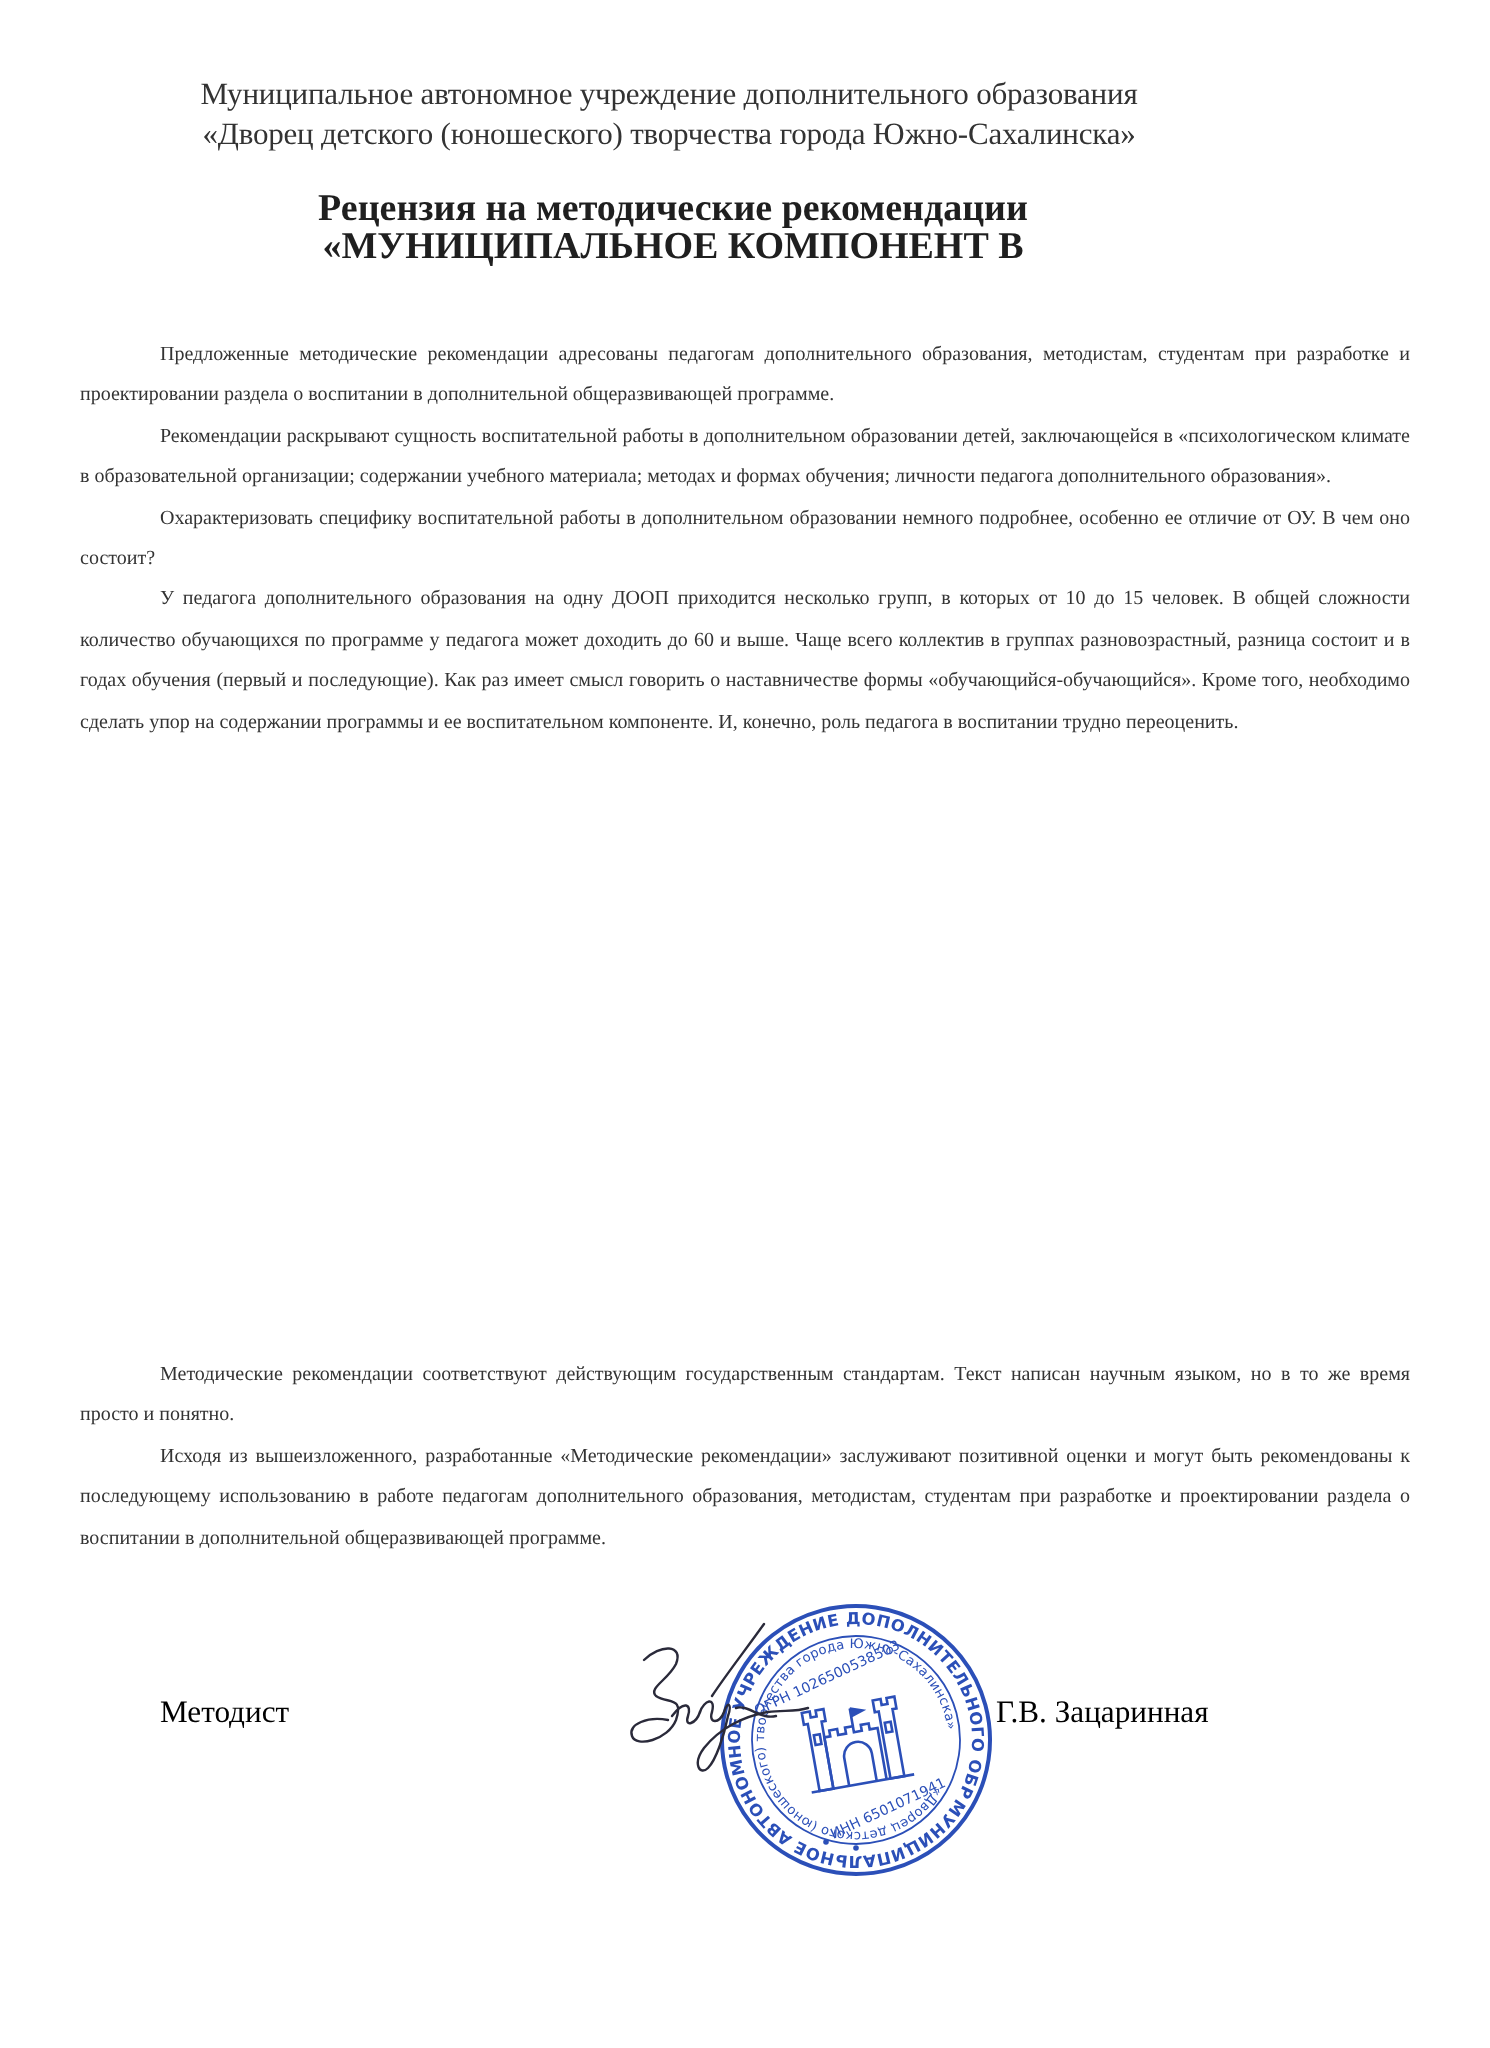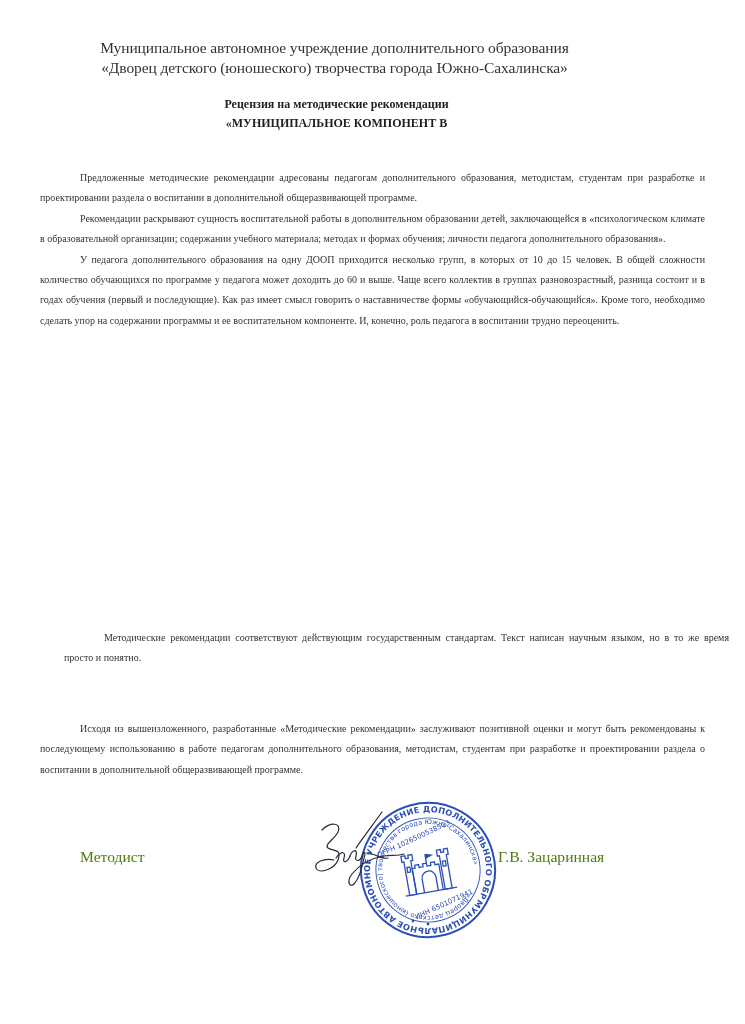--- a/index.html
+++ b/index.html
@@ -23,49 +23,49 @@
       line-height: 20px;
       color: #333;
       letter-spacing: -0.1px;
     }
     .title {
       position: absolute;
       left: 0; right: 17px;
       top: 95px;
       text-align: center;
       font-weight: bold;
-      font-size: 12px;
+      font-size: 19px;
       line-height: 19px;
       color: #1f1f1f;
       margin-left: 21px;
     }
     .body-text {
       position: absolute;
       left: 40px;
       width: 665px;
       font-size: 10px;
       line-height: 20.4px;
       color: #333;
       text-align: justify;
     }
     .body-text p {
       margin: 0;
       text-indent: 40px;
     }
     .block1 { top: 168px; }
-    .block2 { top: 628px; margin-left: 24px; }
+    .block2 { top: 678px; }
     .block3 { top: 719px; }
 
     .sig-row {
       position: absolute;
       top: 848px;
       left: 0; right: 0;
       height: 22px;
       font-size: 15.6px;
-      color: #4d7c0f;
+      color: #000000;
     }
     .sig-role { position: absolute; left: 80px; top: 0; }
     .sig-name { position: absolute; left: 498px; top: 0; }
 
     .stamp {
       position: absolute;
       left: 358px;
       top: 800px;
       width: 140px;
       height: 140px;
@@ -89,20 +89,21 @@
   </div>
 
   <div class="title">
     <div>Рецензия на методические рекомендации</div>
     <div>«МУНИЦИПАЛЬНОЕ КОМПОНЕНТ В</div>
   </div>
 
   <div class="body-text block1">
     <p>Предложенные методические рекомендации адресованы педагогам дополнительного образования, методистам, студентам при разработке и проектировании раздела о воспитании в дополнительной общеразвивающей программе.</p>
     <p>Рекомендации раскрывают сущность воспитательной работы в дополнительном образовании детей, заключающейся в «психологическом климате в образовательной организации; содержании учебного материала; методах и формах обучения; личности педагога дополнительного образования».</p>
+    <p>Охарактеризовать специфику воспитательной работы в дополнительном образовании немного подробнее, особенно ее отличие от ОУ. В чем оно состоит?</p>
     <p>У педагога дополнительного образования на одну ДООП приходится несколько групп, в которых от 10 до 15 человек. В общей сложности количество обучающихся по программе у педагога может доходить до 60 и выше. Чаще всего коллектив в группах разновозрастный, разница состоит и в годах обучения (первый и последующие). Как раз имеет смысл говорить о наставничестве формы «обучающийся-обучающийся». Кроме того, необходимо сделать упор на содержании программы и ее воспитательном компоненте. И, конечно, роль педагога в воспитании трудно переоценить.</p>
   </div>
 
   <div class="body-text block2">
     <p>Методические рекомендации соответствуют действующим государственным стандартам. Текст написан научным языком, но в то же время просто и понятно.</p>
   </div>
 
   <div class="body-text block3">
     <p>Исходя из вышеизложенного, разработанные «Методические рекомендации» заслуживают позитивной оценки и могут быть рекомендованы к последующему использованию в работе педагогам дополнительного образования, методистам, студентам при разработке и проектировании раздела о воспитании в дополнительной общеразвивающей программе.</p>
   </div>

